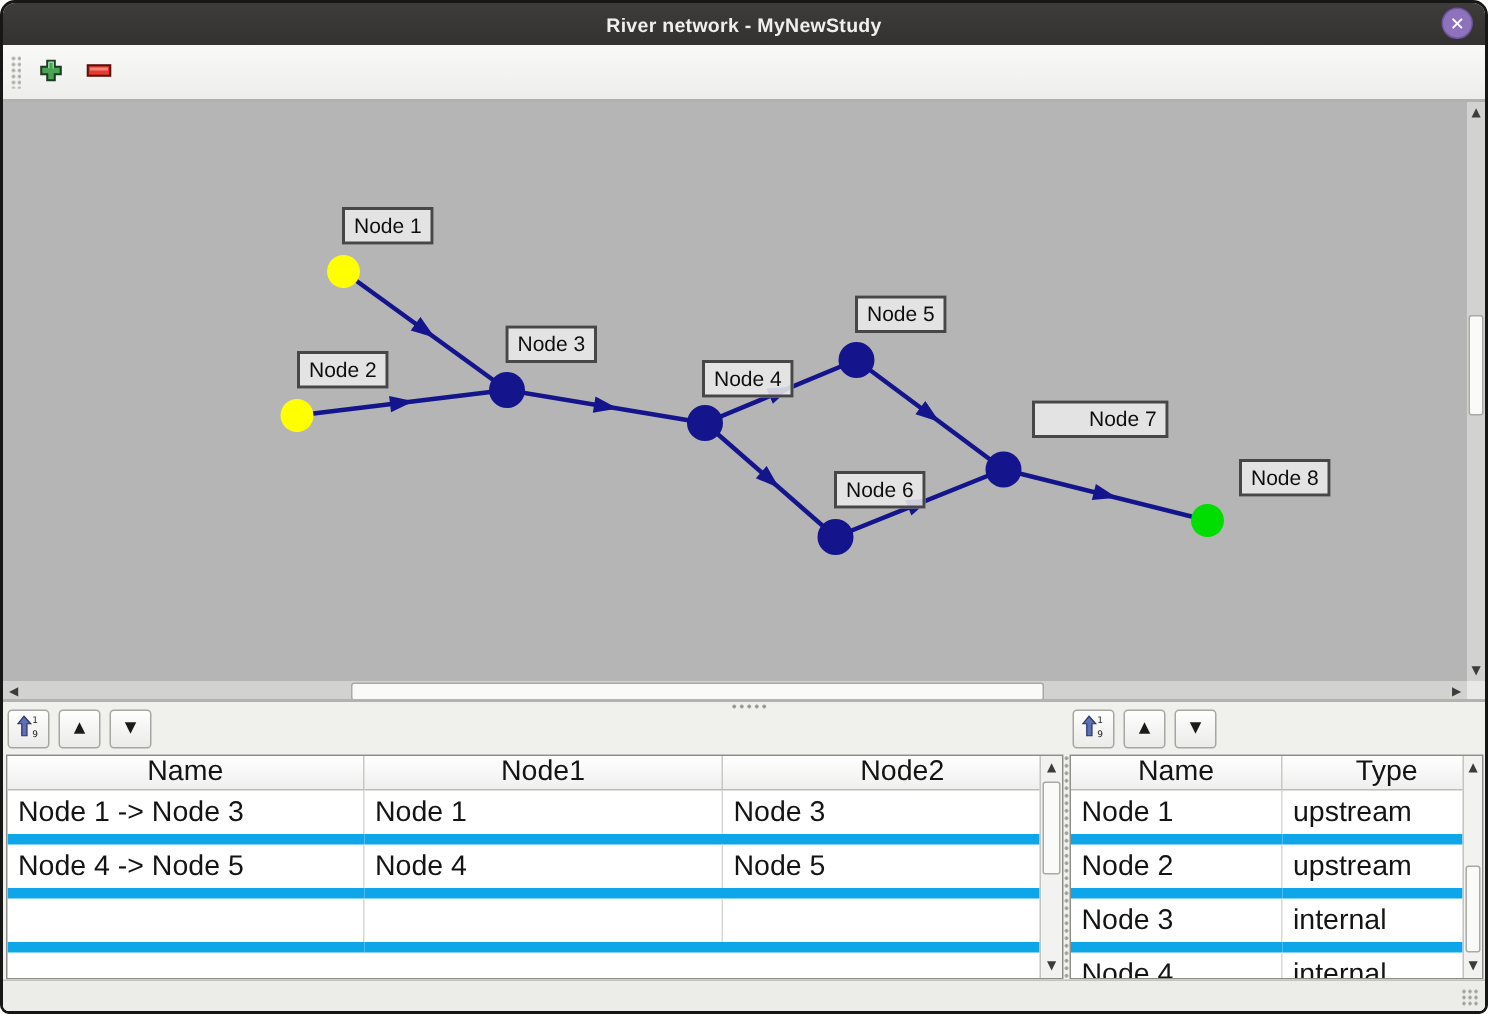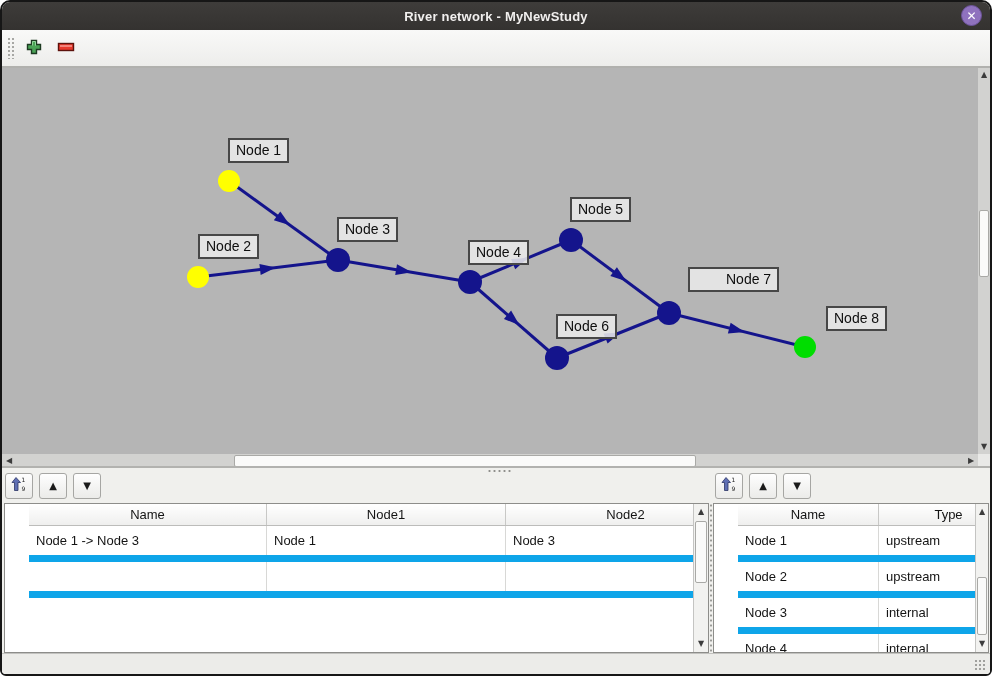--- a/index.html
+++ b/index.html
@@ -35,21 +35,21 @@
                background-image:radial-gradient(circle,#8f8f8c 1px,transparent 1.2px);background-size:5px 4px;}
   .vsplit-dots{position:absolute;left:707px;top:501px;width:5px;height:150px;
                background-image:radial-gradient(circle,#9a9a97 1px,transparent 1.2px);background-size:4px 5px;}
   
   .mini-btn{position:absolute;top:471px;width:28px;height:26px;display:flex;align-items:center;justify-content:center;
             background:linear-gradient(#fefefe,#ebebe9);border:1px solid #a6a6a3;border-radius:3px;box-sizing:border-box;}
   .tri{font-size:10px;color:#1a1a1a;font-family:"DejaVu Sans",sans-serif;line-height:10px;}
   
   .table-wrap{position:absolute;top:501px;height:150px;background:#ffffff;border:1px solid #8d8d8a;
               box-sizing:border-box;overflow:hidden;}
-  table.grid{border-collapse:collapse;table-layout:fixed;font-size:13px;color:#141414;margin-left:24px;}
+  table.grid{border-collapse:collapse;table-layout:fixed;font-size:19px;color:#141414;}
   table.grid th{font-weight:normal;height:21px;background:linear-gradient(#ffffff,#efefee);
                 border-right:1px solid #c8c8c6;border-bottom:1px solid #bcbcba;padding:0 4px;}
   table.grid th:last-child{border-right:none;text-align:center;}
   table.grid td{height:29px;border-right:1px solid #d8d8d6;border-bottom:7px solid #0ea5e9;
                 padding:0 0 0 7px;white-space:nowrap;overflow:hidden;}
   table.grid td:last-child{border-right:none;}
   .tbl-sb{position:absolute;top:0;right:0;bottom:0;background:#f2f2f0;border-left:1px solid #c4c4c2;box-sizing:border-box;}
   
   .statusbar{position:absolute;left:0;top:651px;width:988px;height:21px;background:#ecece9;border-top:1px solid #c2c2bf;box-sizing:border-box;}
   .grip{position:absolute;right:4px;top:657px;width:12px;height:12px;
@@ -186,20 +186,25 @@
             <th style="width: 231px;">Node2</th>
           </tr>
         </thead>
         <tbody>
           <tr>
             <td>Node 1 -&gt; Node 3</td>
             <td>Node 1</td>
             <td>Node 3</td>
           </tr>
           <tr>
+            <td>Node 4 -&gt; Node 5</td>
+            <td>Node 4</td>
+            <td>Node 5</td>
+          </tr>
+          <tr>
             <td></td>
             <td></td>
             <td></td>
           </tr>
         </tbody>
       </table>
     <div class="tbl-sb" style="width:15px;">
       <div class="sb-arrow" style="left:0;top:1px;width:14px;height:14px;">▲</div>
       <div class="sb-thumb" style="left:1px;top:17px;width:12px;height:62px;"></div>
       <div class="sb-arrow" style="left:0;top:133px;width:14px;height:14px;">▼</div>

